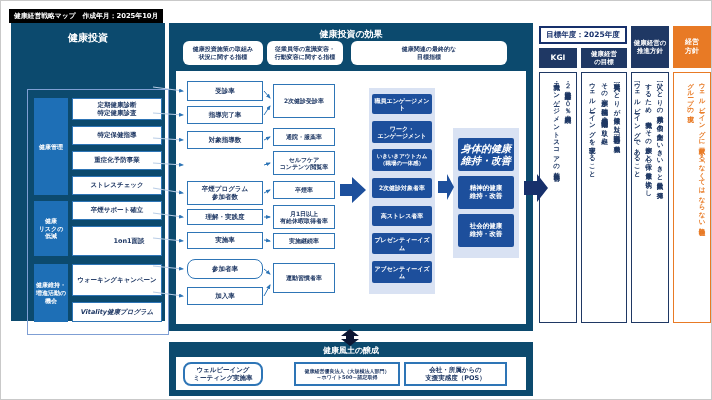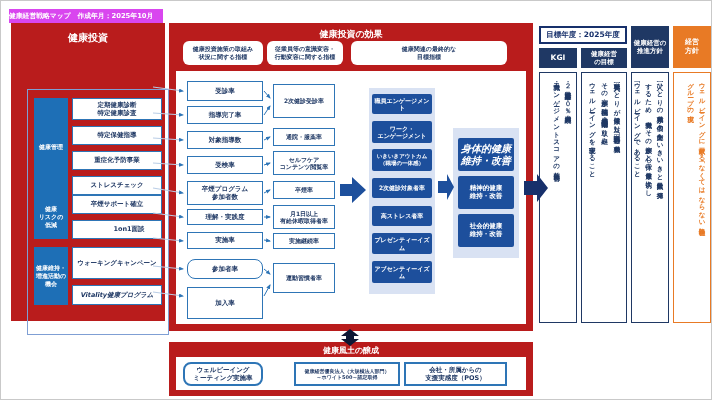--- a/index.html
+++ b/index.html
@@ -1,25 +1,25 @@
 <!DOCTYPE html>
 <html><head>
 <meta charset="utf-8">
 <style>
   html,body{margin:0;padding:0;background:#fff;}
   .page{position:relative;width:712px;height:400px;background:#ffffff;
         font-family:"DejaVu Sans","Liberation Sans",sans-serif;
         border:1px solid #c9c9c9;box-sizing:border-box;overflow:hidden;}
   .abs{position:absolute;box-sizing:border-box;}
   
-  .panel{position:absolute;background:#b91c1c;box-sizing:border-box;}
+  .panel{position:absolute;background:#0c4a6e;box-sizing:border-box;}
   .panel-title{position:absolute;width:100%;text-align:center;color:#ffffff;
                font-weight:bold;white-space:pre-line;}
-  .titlebar{position:absolute;left:8px;top:8px;width:154px;height:14px;background:#d946ef;
-            color:#fff;font-size:6.8px;font-weight:bold;line-height:14px;
+  .titlebar{position:absolute;left:8px;top:8px;width:154px;height:14px;background:#000000;
+            color:#fff;font-size:6.8px;font-weight:bold;line-height:14px;padding-left:5px;
             box-sizing:border-box;white-space:nowrap;}
   
   .wbox{position:absolute;background:#ffffff;border:1.5px solid #2e75b6;color:#1f3864;
         font-weight:bold;display:flex;align-items:center;justify-content:center;
         text-align:center;white-space:pre-line;box-sizing:border-box;font-size:6.5px;
         line-height:1.25;}
   
   .hpill{position:absolute;background:#ffffff;border-radius:6px;color:#1f3864;
          font-weight:bold;display:flex;align-items:center;justify-content:center;
          text-align:center;white-space:pre-line;font-size:6px;line-height:1.3;
@@ -59,37 +59,37 @@
 </head>
 <body>
 
 <div class="page">
 
   <div class="titlebar">健康経営戦略マップ　作成年月：2025年10月</div>
 
   <div class="panel" style="left:10px;top:22px;width:154px;height:298px;">
     <div class="panel-title" style="top:8px;font-size:10px;">健康投資</div>
     <div class="inv-inner">
-      <div class="grp" style="margin-bottom:0;">
+      <div class="grp" style="margin-bottom:6px;">
         <div class="cat">健康管理</div>
         <div class="gitems">
           <div class="ibox" style="height:22px;">定期健康診断
 特定健康診査</div>
           <div class="ibox" style="height:19px;">特定保健指導</div>
           <div class="ibox" style="height:19px;">重症化予防事業</div>
           <div class="ibox" style="height:19px;">ストレスチェック</div>
         </div>
       </div>
       <div class="grp" style="margin-bottom:8px;">
         <div class="cat">健康
 リスクの
 低減</div>
         <div class="gitems">
           <div class="ibox" style="height:19px;">卒煙サポート確立</div>
-          <div class="ibox" style="height:19px;padding-left:24px;">1on1面談</div>
+          <div class="ibox" style="height:30px;padding-left:24px;">1on1面談</div>
         </div>
       </div>
       <div class="grp">
         <div class="cat">健康維持・
 増進活動の
 機会</div>
         <div class="gitems">
           <div class="ibox" style="height:32px;">ウォーキングキャンペーン</div>
           <div class="ibox" style="height:20px;font-style:italic;">Vitality健康プログラム</div>
         </div>
@@ -104,27 +104,26 @@
 状況に関する指標</div>
   <div class="hpill" style="left:266px;top:40px;width:76px;height:24px;">従業員等の意識変容・
 行動変容に関する指標</div>
   <div class="hpill" style="left:350px;top:40px;width:156px;height:24px;">健康関連の最終的な
 目標指標</div>
   <div class="abs" style="left:175px;top:70px;width:350px;height:253px;background:#fff;"></div>
 
   <div class="wbox" style="left:186px;top:80px;width:76px;height:20px;">受診率</div>
   <div class="wbox" style="left:186px;top:105px;width:76px;height:18px;">指導完了率</div>
   <div class="wbox" style="left:186px;top:130px;width:76px;height:18px;">対象指導数</div>
-  <div class="wbox" style="left:186px;top:155px;width:76px;height:18px;">受検率</div>
   <div class="wbox" style="left:186px;top:180px;width:76px;height:24px;">卒煙プログラム
 参加者数</div>
   <div class="wbox" style="left:186px;top:208px;width:76px;height:16px;">理解・実践度</div>
   <div class="wbox" style="left:186px;top:231px;width:76px;height:17px;">実施率</div>
   <div class="wbox" style="left:186px;top:258px;width:76px;height:20px;border-radius:8px;">参加者率</div>
-  <div class="wbox" style="left:186px;top:286px;width:76px;height:32px;">加入率</div>
+  <div class="wbox" style="left:186px;top:286px;width:76px;height:18px;">加入率</div>
 
   <div class="wbox" style="left:272px;top:83px;width:62px;height:34px;font-size:6px;">2次健診受診率</div>
   <div class="wbox" style="left:272px;top:127px;width:62px;height:18px;font-size:6px;">通院・服薬率</div>
   <div class="wbox" style="left:272px;top:150px;width:62px;height:24px;font-size:6px;">セルフケア
 コンテンツ閲覧率</div>
   <div class="wbox" style="left:272px;top:180px;width:62px;height:18px;font-size:6px;">卒煙率</div>
   <div class="wbox" style="left:272px;top:204px;width:62px;height:24px;font-size:6px;">月1日以上
 有給休暇取得者率</div>
   <div class="wbox" style="left:272px;top:232px;width:62px;height:16px;font-size:6px;">実施継続率</div>
   <div class="wbox" style="left:272px;top:262px;width:62px;height:30px;font-size:6px;">運動習慣者率</div>

